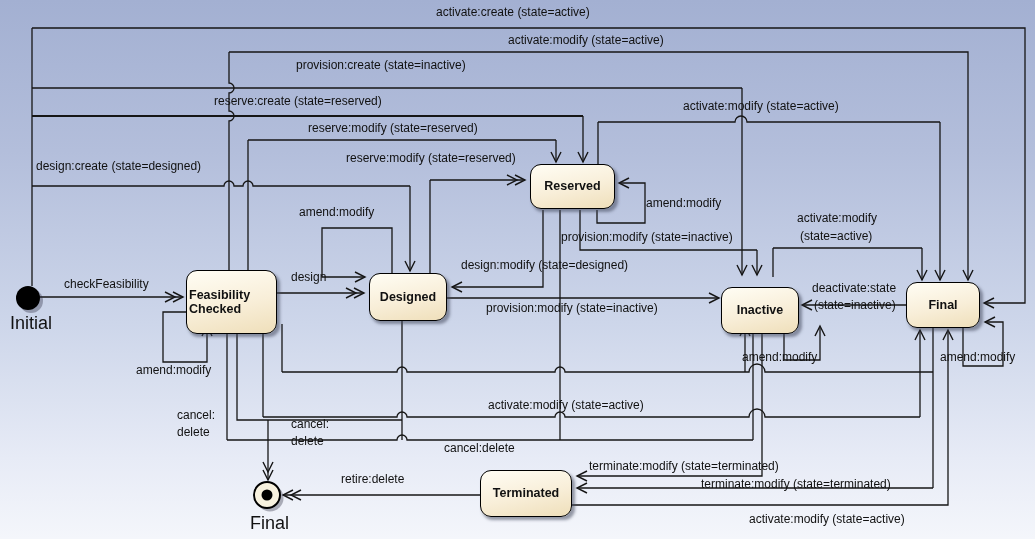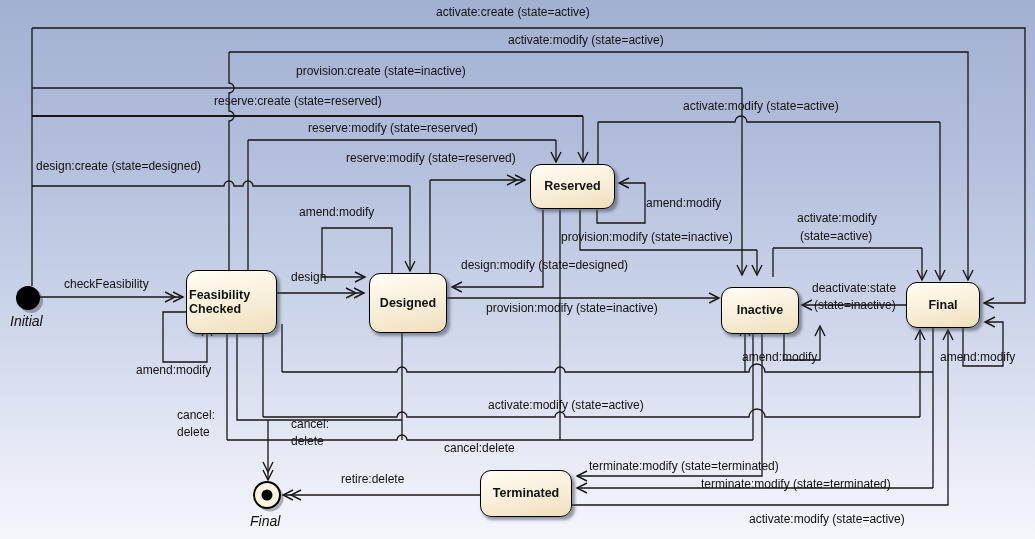--- a/index.html
+++ b/index.html
@@ -16,21 +16,21 @@
     position:absolute;z-index:2;display:flex;align-items:center;justify-content:center;
     text-align:left;border:1.6px solid #000;border-radius:11px;
     background:linear-gradient(168deg,#fffdf4 0%,#f8eed8 55%,#efdfba 100%);
     box-shadow:2.5px 3px 3px rgba(70,75,95,.55);
     font-weight:bold;font-size:12.5px;color:#111;line-height:1.15;padding:2px;
     box-sizing:border-box;
   }
   .tl{
     position:absolute;z-index:3;font-size:12px;color:#111;white-space:nowrap;
   }
-  .pslabel{position:absolute;z-index:3;font-size:14px;color:#111;white-space:nowrap;font-style:italic;}
+  .pslabel{position:absolute;z-index:3;font-size:18px;color:#111;white-space:nowrap;}
 </style>
 </head>
 <body>
 
 <div class="canvas">
 
   <svg class="wires" width="1035" height="539">
     <g>
 
       <path class="ln" d="M 32 28 V 286"></path>
@@ -129,42 +129,42 @@
     <g>
       <circle cx="270" cy="498" r="13.5" fill="rgba(40,40,60,0.35)"></circle>
       <circle cx="267" cy="495" r="13" fill="#f8f2df" stroke="#000" stroke-width="2"></circle>
       <circle cx="267" cy="495" r="5.5" fill="#000"></circle>
     </g>
   </svg>
 
   <div class="state" style="left:186px;top:270px;width:91px;height:64px">
       <span>Feasibility Checked</span>
     </div>
-  <div class="state" style="left:369px;top:273px;width:78px;height:60px">
+  <div class="state" style="left:369px;top:273px;width:78px;height:48px">
       <span>Designed</span>
     </div>
   <div class="state" style="left:530px;top:164px;width:85px;height:45px">
       <span>Reserved</span>
     </div>
   <div class="state" style="left:721px;top:287px;width:78px;height:47px">
       <span>Inactive</span>
     </div>
   <div class="state" style="left:906px;top:282px;width:74px;height:46px">
       <span>Final</span>
     </div>
   <div class="state" style="left:480px;top:470px;width:92px;height:47px">
       <span>Terminated</span>
     </div>
 
   <span class="pslabel" style="left:10px;top:313px">Initial</span>
   <span class="pslabel" style="left:250px;top:513px">Final</span>
 
   <span class="tl" style="left:436px;top:5px">activate:create (state=active)</span>
   <span class="tl" style="left:508px;top:33px">activate:modify (state=active)</span>
-  <span class="tl" style="left:296px;top:64px">provision:create (state=inactive)</span>
+  <span class="tl" style="left:296px;top:58px">provision:create (state=inactive)</span>
   <span class="tl" style="left:214px;top:94px">reserve:create (state=reserved)</span>
   <span class="tl" style="left:683px;top:99px">activate:modify (state=active)</span>
   <span class="tl" style="left:308px;top:121px">reserve:modify (state=reserved)</span>
   <span class="tl" style="left:346px;top:151px">reserve:modify (state=reserved)</span>
   <span class="tl" style="left:36px;top:159px">design:create (state=designed)</span>
   <span class="tl" style="left:299px;top:205px">amend:modify</span>
   <span class="tl" style="left:646px;top:196px">amend:modify</span>
   <span class="tl" style="left:561px;top:230px">provision:modify (state=inactive)</span>
   <span class="tl" style="left:797px;top:211px">activate:modify</span>
   <span class="tl" style="left:800px;top:229px">(state=active)</span>

